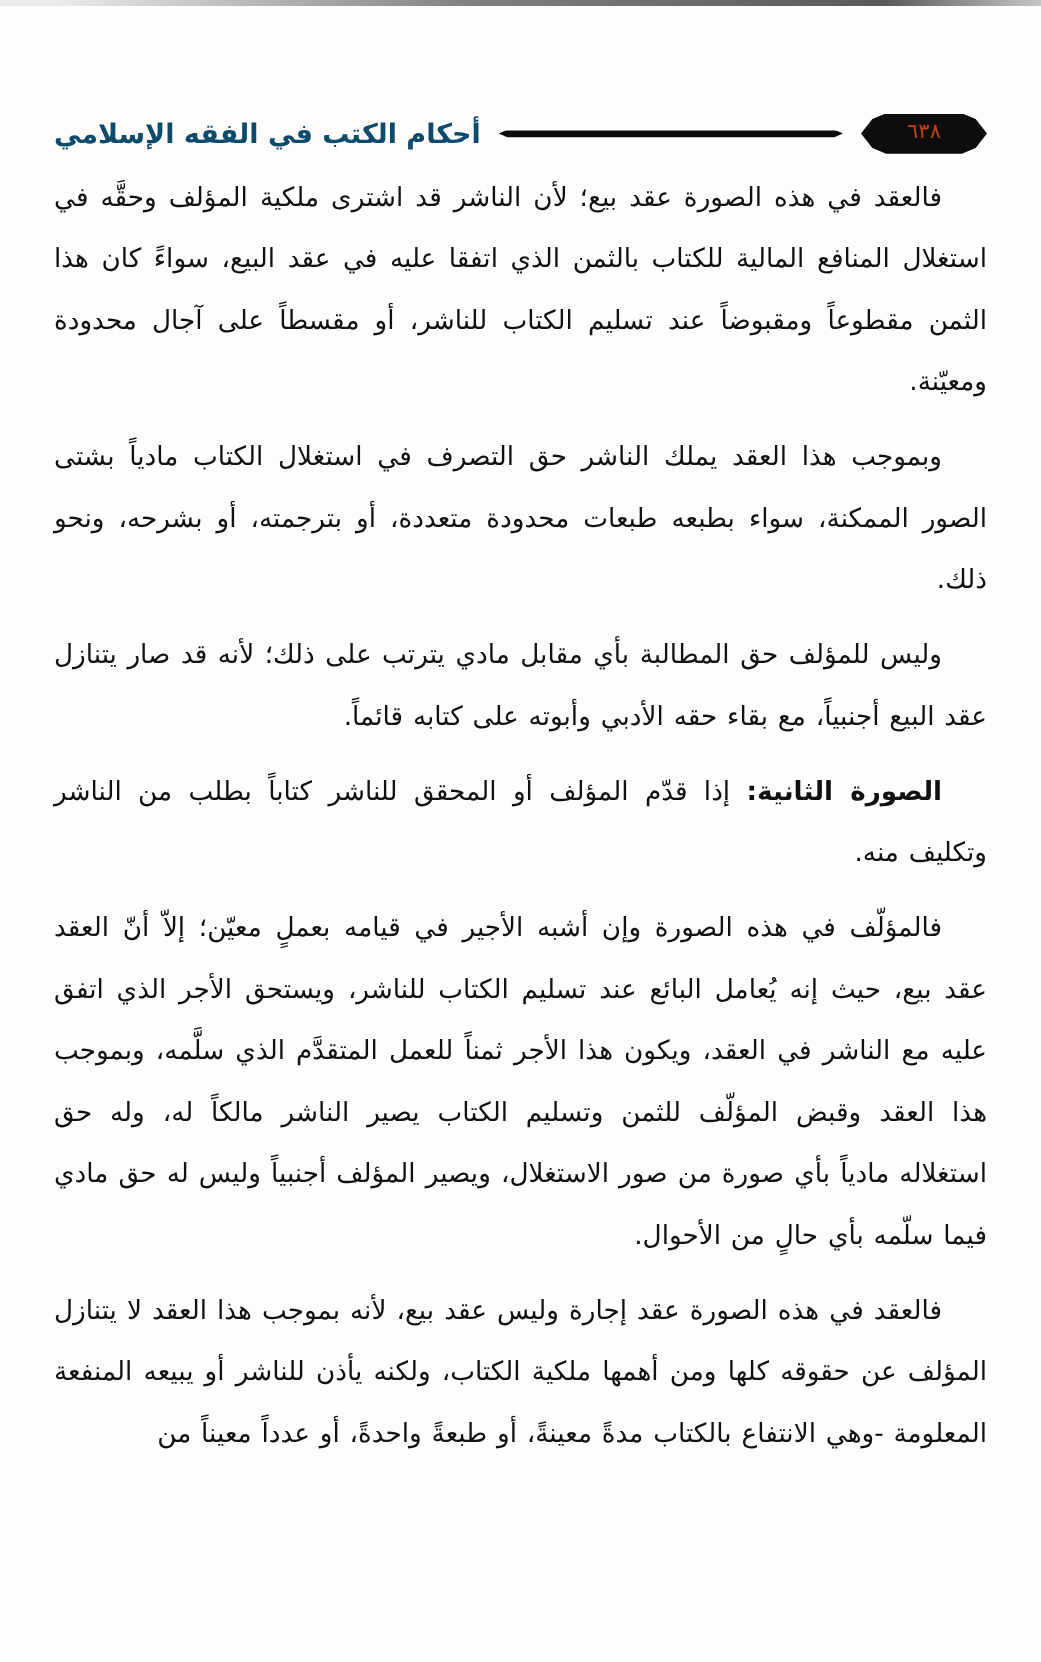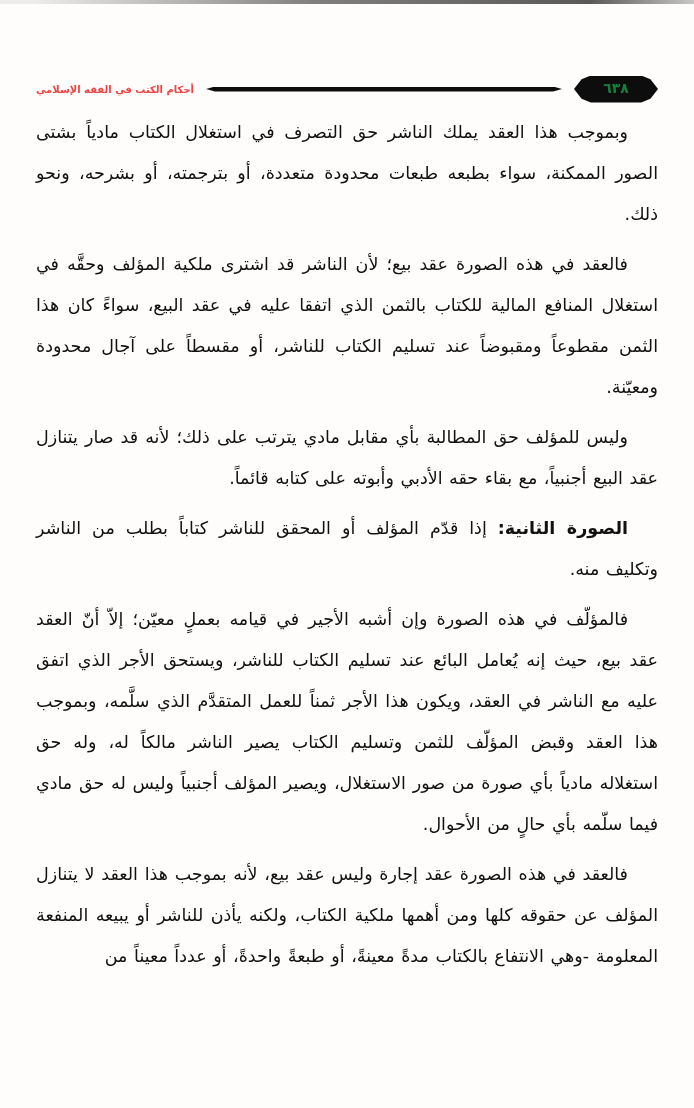--- a/index.html
+++ b/index.html
@@ -21,35 +21,35 @@
     position: absolute; top: 0; left: 0; right: 0; height: 4px;
     background: linear-gradient(to left, #bdbdbd, #3c3c3c 15%, #6a6a6a 55%, #e9e9e9 95%);
     opacity: .85;
   }
   .page-header {
     display: flex; align-items: center; gap: 12px;
     padding-top: 74px;
     height: 104px;
   }
   .book-title {
-    font-size: 10px; font-weight: bold; white-space: nowrap;
-    letter-spacing: 0; color: #ef4444;
+    font-size: 18px; font-weight: bold; white-space: nowrap;
+    letter-spacing: 0; color: #0c4a6e;
   }
   .header-rule {
     flex: 1; height: 5px; background: #0d0d0d;
     clip-path: polygon(0 50%, 2.5% 0, 97.5% 0, 100% 50%, 97.5% 100%, 2.5% 100%);
   }
   .ornament {
     width: 84px; height: 27px; background: #0d0d0d;
     display: flex; align-items: center; justify-content: center;
     clip-path: polygon(0 50%, 9% 14%, 20% 0, 80% 0, 91% 14%, 100% 50%, 91% 86%, 80% 100%, 20% 100%, 9% 86%);
     flex: 0 0 auto;
   }
   .page-num {
-    color: #15803d; font-size: 14px; font-weight: bold; line-height: 1;
+    color: #c2410c; font-size: 14px; font-weight: normal; line-height: 1;
     padding-bottom: 2px;
   }
   .body-text { padding-top: 8px; }
   .body-text p {
     font-size: 17.5px;
     line-height: 41px;
     text-align: justify;
     text-indent: 30px;
     margin-bottom: 9px;
     word-spacing: 1px;
@@ -64,20 +64,20 @@
 
   <header class="page-header">
     <div class="ornament">
       <span class="page-num">٦٣٨</span>
     </div>
     <div class="header-rule"></div>
     <h1 class="book-title">أحكام الكتب في الفقه الإسلامي</h1>
   </header>
 
   <main class="body-text">
+    <p><strong></strong><span>فالعقد في هذه الصورة عقد بيع؛ لأن الناشر قد اشترى ملكية المؤلف وحقَّه في استغلال المنافع المالية للكتاب بالثمن الذي اتفقا عليه في عقد البيع، سواءً كان هذا الثمن مقطوعاً ومقبوضاً عند تسليم الكتاب للناشر، أو مقسطاً على آجال محدودة ومعيّنة.</span></p>
     <p><strong></strong><span>وبموجب هذا العقد يملك الناشر حق التصرف في استغلال الكتاب مادياً بشتى الصور الممكنة، سواء بطبعه طبعات محدودة متعددة، أو بترجمته، أو بشرحه، ونحو ذلك.</span></p>
-    <p><strong></strong><span>فالعقد في هذه الصورة عقد بيع؛ لأن الناشر قد اشترى ملكية المؤلف وحقَّه في استغلال المنافع المالية للكتاب بالثمن الذي اتفقا عليه في عقد البيع، سواءً كان هذا الثمن مقطوعاً ومقبوضاً عند تسليم الكتاب للناشر، أو مقسطاً على آجال محدودة ومعيّنة.</span></p>
     <p><strong></strong><span>وليس للمؤلف حق المطالبة بأي مقابل مادي يترتب على ذلك؛ لأنه قد صار يتنازل عقد البيع أجنبياً، مع بقاء حقه الأدبي وأبوته على كتابه قائماً.</span></p>
     <p><strong>الصورة الثانية:</strong><span> إذا قدّم المؤلف أو المحقق للناشر كتاباً بطلب من الناشر وتكليف منه.</span></p>
     <p><strong></strong><span>فالمؤلّف في هذه الصورة وإن أشبه الأجير في قيامه بعملٍ معيّن؛ إلاّ أنّ العقد عقد بيع، حيث إنه يُعامل البائع عند تسليم الكتاب للناشر، ويستحق الأجر الذي اتفق عليه مع الناشر في العقد، ويكون هذا الأجر ثمناً للعمل المتقدَّم الذي سلَّمه، وبموجب هذا العقد وقبض المؤلّف للثمن وتسليم الكتاب يصير الناشر مالكاً له، وله حق استغلاله مادياً بأي صورة من صور الاستغلال، ويصير المؤلف أجنبياً وليس له حق مادي فيما سلّمه بأي حالٍ من الأحوال.</span></p>
     <p><strong></strong><span>فالعقد في هذه الصورة عقد إجارة وليس عقد بيع، لأنه بموجب هذا العقد لا يتنازل المؤلف عن حقوقه كلها ومن أهمها ملكية الكتاب، ولكنه يأذن للناشر أو يبيعه المنفعة المعلومة -وهي الانتفاع بالكتاب مدةً معينةً، أو طبعةً واحدةً، أو عدداً معيناً من</span></p>
   </main>
 </div>
 
 </body></html>

